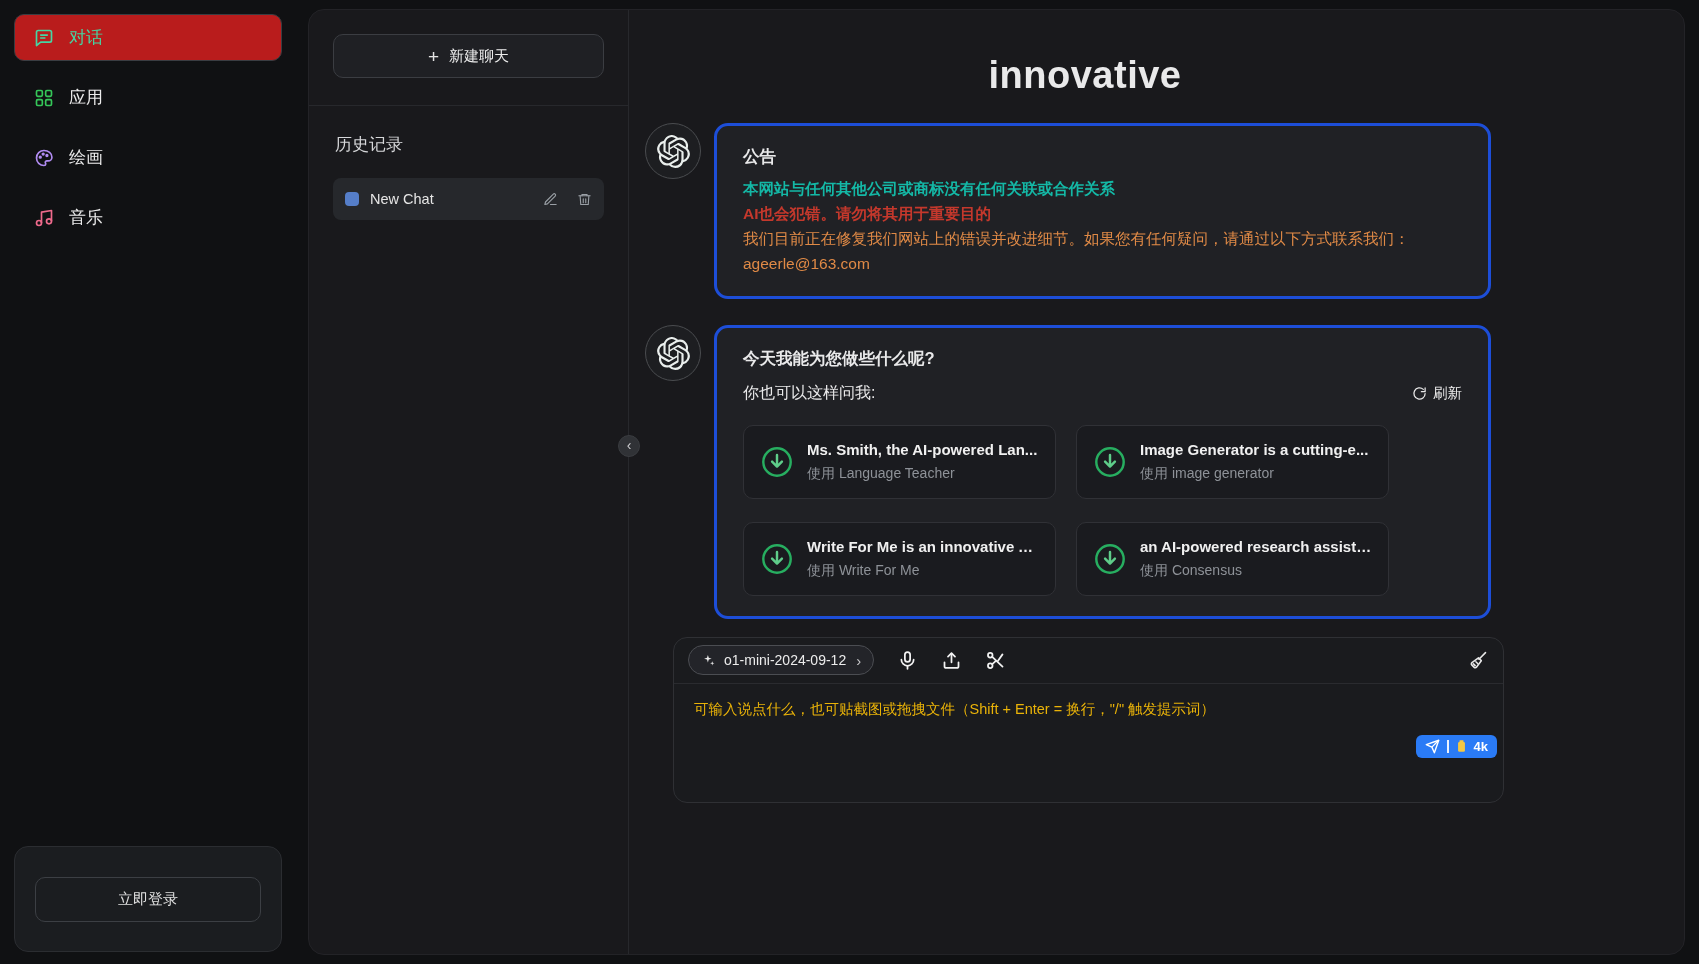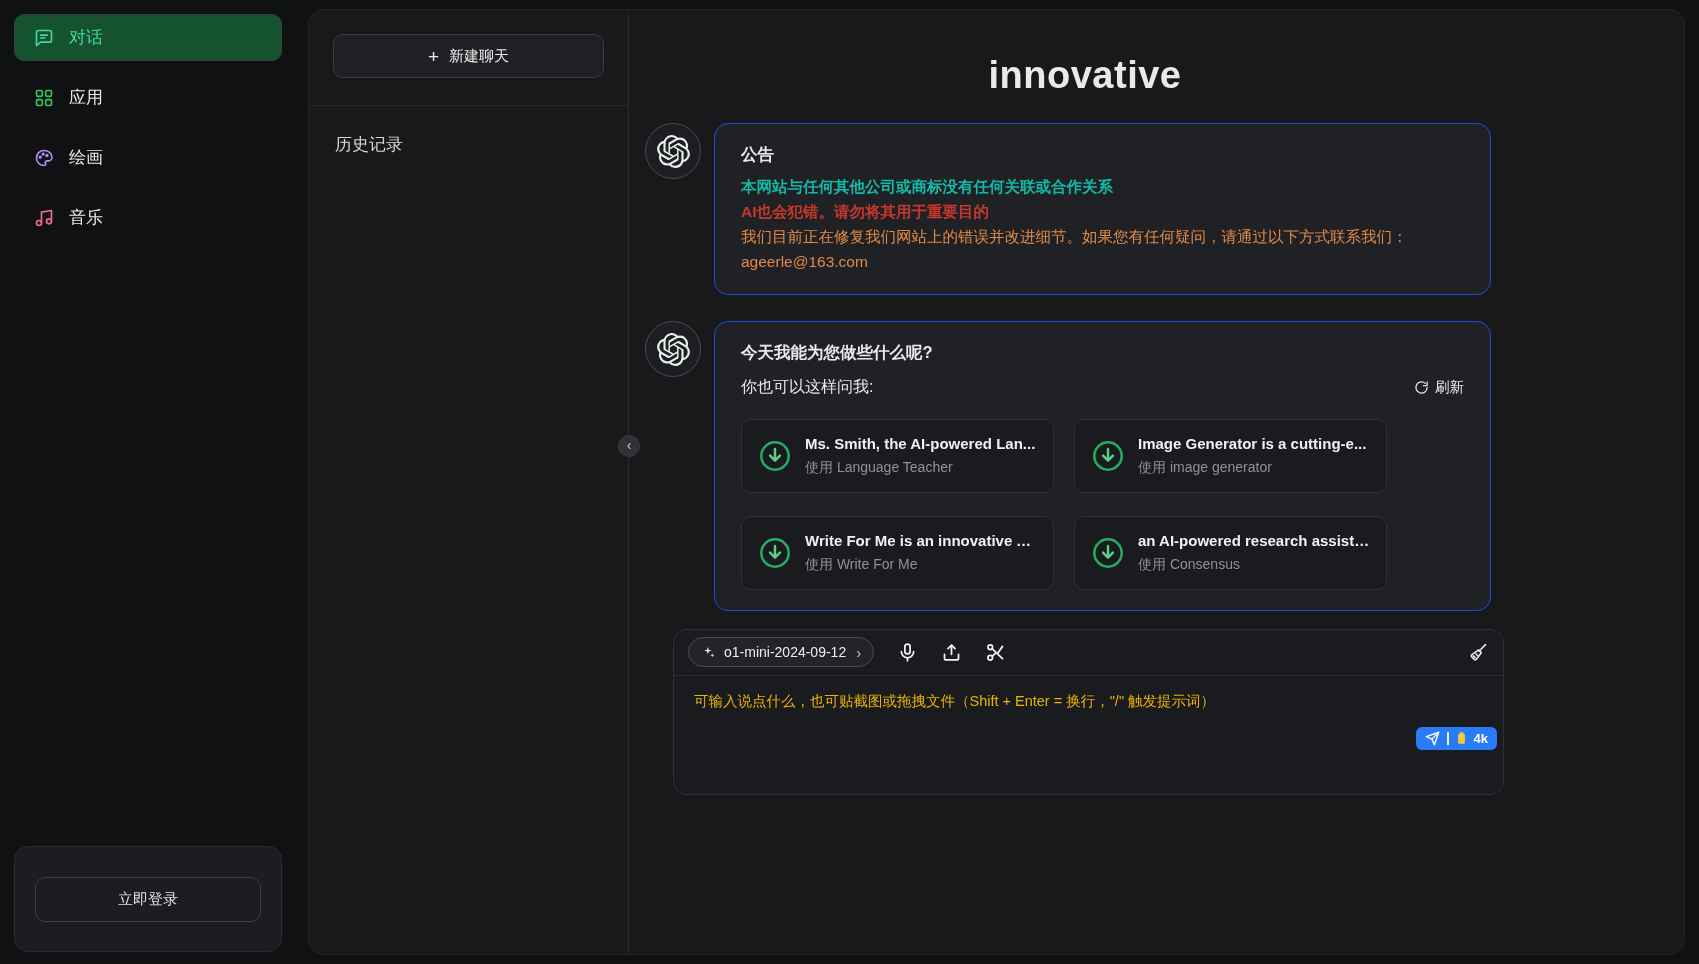--- a/index.html
+++ b/index.html
@@ -14,21 +14,21 @@
   .app { display:flex; height:100%; }
 
   
   .sidebar { width:296px; flex:none; position:relative; padding:14px; }
   .nav-item {
     display:flex; align-items:center; gap:15px;
     height:47px; padding:0 19px; border-radius:10px;
     margin-bottom:13px; font-size:17px; font-weight:500;
     color:#ececec; cursor:pointer; border:1px solid transparent;
   }
-  .nav-item.active { background:#14532d; border-color:#3a3d42; }
+  .nav-item.active { background:#b91c1c; border-color:#3a3d42; }
   .nav-item.active .nav-label { color:#45d6a4; }
   .nav-icon { display:flex; }
   .nav-icon svg { width:20px; height:20px; }
   .c-teal { color:#45d6a4; }
   .c-green { color:#35c759; }
   .c-purple { color:#b18cf2; }
   .c-pink { color:#ef6a8c; }
 
   .login-panel {
     position:absolute; left:14px; right:14px; bottom:12px; height:106px;
@@ -80,21 +80,21 @@
   .chat-title { width:880px; text-align:center; font-size:38px; font-weight:800; margin-top:44px; letter-spacing:.5px; }
 
   .msg { display:flex; align-items:flex-start; gap:13px; width:846px; margin-top:26px; }
   .avatar {
     width:56px; height:56px; flex:none; border-radius:50%;
     background:#1d1e21; border:1.5px solid #4a4c4f;
     display:flex; align-items:center; justify-content:center;
   }
   .avatar svg { width:33px; height:33px; fill:#e9eeec; }
   .bubble {
-    background:#202125; border:1px solid #1d4ed8; border-radius:14px;
+    background:#202125; border:3px solid #1d4ed8; border-radius:14px;
     padding:20px 26px; flex:1; min-width:0;
   }
 
   .ann-heading { font-size:16.5px; font-weight:700; margin-bottom:8px; }
   .ann-line { font-size:15.5px; line-height:1.62; }
   .red-bold { color:#14b8a6; font-weight:700; }
   .red { color:#c4382c; font-weight:600; }
   .orange { color:#e08a46; }
 
   .welcome-heading { font-size:16.5px; font-weight:700; margin-bottom:9px; }
@@ -202,20 +202,39 @@
 
     <div class="history">
       <div class="history-top">
         <div class="new-chat-btn">
           <span class="plus-glyph">+</span>
           <span>新建聊天</span>
         </div>
       </div>
       <div class="history-body">
         <div class="history-heading">历史记录</div>
+        <div class="history-item">
+          <span class="chat-square"></span>
+          <span>New Chat</span>
+          <span class="hspacer"></span>
+          <span class="mini-icon">
+            <svg viewBox="0 0 24 24" fill="none" stroke="#9aa0a6" stroke-width="1.8" stroke-linecap="round" stroke-linejoin="round">
+                <path d="M12 20h9"></path>
+                <path d="M16.5 3.5a2.1 2.1 0 0 1 3 3L7 19l-4 1 1-4z"></path>
+              </svg>
+          </span>
+          <span class="mini-icon">
+            <svg viewBox="0 0 24 24" fill="none" stroke="#9aa0a6" stroke-width="1.8" stroke-linecap="round">
+                <path d="M3 6h18"></path>
+                <path d="M8 6V4h8v2"></path>
+                <path d="M19 6l-1 14H6L5 6"></path>
+                <path d="M10 11v6M14 11v6"></path>
+              </svg>
+          </span>
+        </div>
       </div>
     </div>
 
     <div class="collapse-handle">
       <span>‹</span>
     </div>
 
     <div class="chat">
 
       <div class="chat-title">innovative</div>

